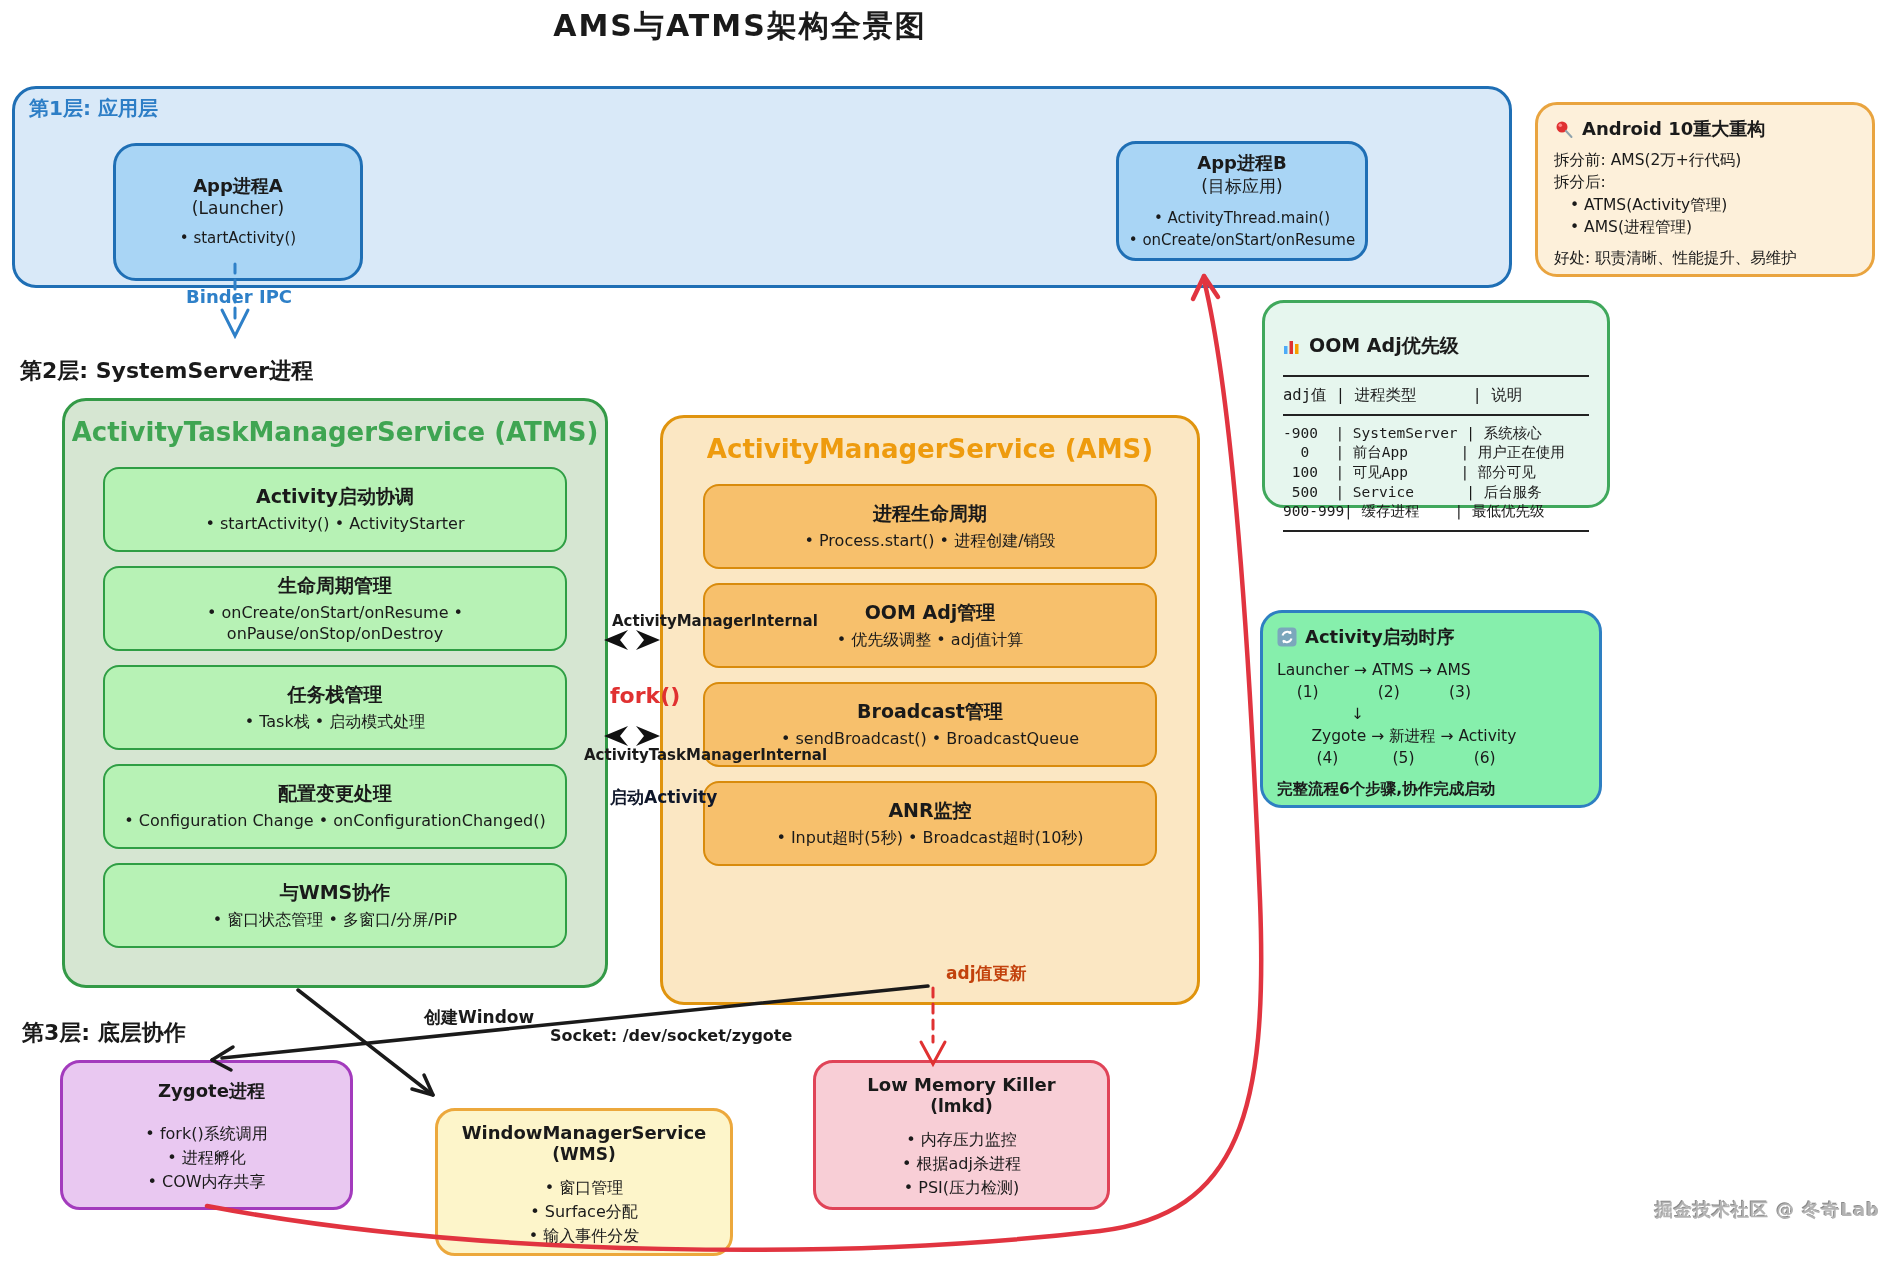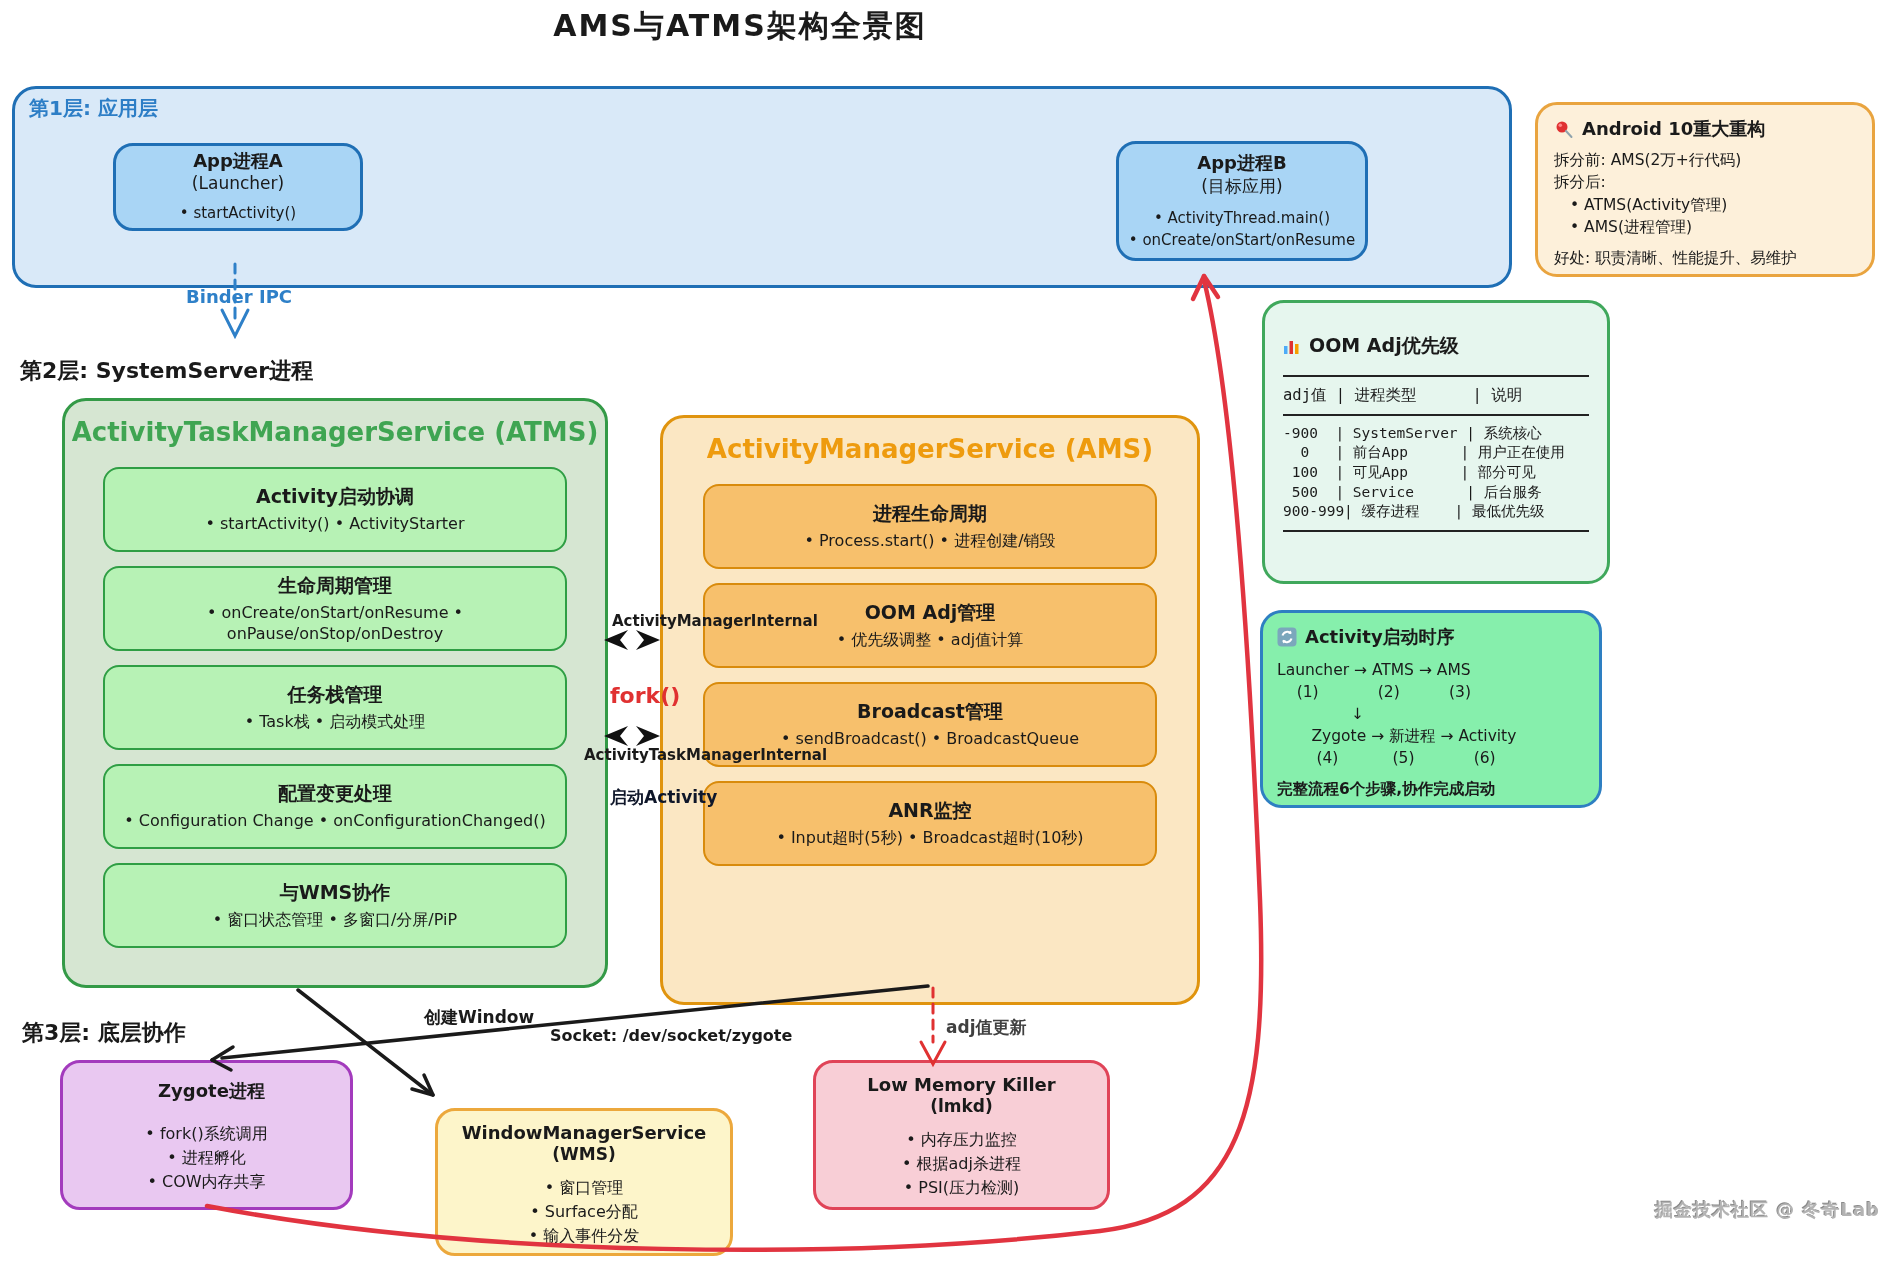--- a/index.html
+++ b/index.html
@@ -10,21 +10,21 @@
   .layer-label{font-size:22px;font-weight:bold;z-index:6;}
   .box{position:absolute;box-sizing:border-box;border-radius:24px;z-index:2;}
   
   .layer1{left:12px;top:86px;width:1500px;height:202px;background:#d9e9f8;border:3px solid #1f6fb5;}
   .layer1-label{left:14px;top:6px;font-size:20px;font-weight:bold;color:#2d7ec6;}
   .appbox{position:absolute;box-sizing:border-box;background:#a9d5f5;border:3px solid #1f6fb5;border-radius:20px;
           display:flex;flex-direction:column;align-items:center;justify-content:center;text-align:center;}
   .appbox .t{font-size:18px;font-weight:bold;}
   .appbox .s{font-size:17px;margin-bottom:10px;}
   .appbox .b{font-size:15px;line-height:1.45;}
-  .appA{left:98px;top:54px;width:250px;height:88px;}
+  .appA{left:98px;top:54px;width:250px;height:138px;border-radius:23px;}
   .appB{left:1101px;top:52px;width:252px;height:120px;}
   .binder-label{left:186px;top:286px;font-size:18px;font-weight:bold;color:#2e80c8;z-index:6;}
   
   .panel{position:absolute;box-sizing:border-box;border-radius:24px;z-index:2;}
   .panel-title{position:absolute;top:16px;left:0;right:0;text-align:center;font-size:26px;font-weight:bold;}
   .atms{left:62px;top:398px;width:546px;height:590px;background:#d6e6d2;border:3px solid #349a47;}
   .atms .panel-title{color:#3fa552;}
   .ams{left:660px;top:398px;width:540px;height:590px;background:#fbe7c3;border:3px solid #e0940e;margin-top:17px;}
   .ams .panel-title{color:#ee9b0e;}
   .cards{position:absolute;left:38px;right:38px;top:66px;display:flex;flex-direction:column;gap:14px;}
@@ -48,25 +48,25 @@
   .l3box .s{font-size:17px;font-weight:bold;margin-bottom:12px;}
   .l3box .b{font-size:16px;line-height:1.5;}
   .zygote{left:60px;top:1060px;width:293px;height:150px;background:#e9c8f1;border:3px solid #a33bbd;padding-top:16px;}
   .wms{left:435px;top:1108px;width:298px;height:148px;background:#fdf5ca;border:3px solid #eca83c;padding-top:10px;}
   .lmk{left:813px;top:1060px;width:297px;height:150px;background:#f8ced6;border:3px solid #e04458;padding-top:10px;}
   .zygote .t{margin-bottom:20px;margin-left:10px;}
   
   .edge-label{z-index:6;font-size:17px;font-weight:bold;}
   .lbl-window{left:424px;top:1006px;}
   .lbl-socket{left:550px;top:1026px;font-size:16px;}
-  .lbl-adj{left:946px;top:1016px;color:#404040;}
+  .lbl-adj{left:946px;top:962px;color:#c2410c;}
   
   .note{position:absolute;box-sizing:border-box;border-radius:22px;z-index:2;}
   .note-a10{left:1535px;top:102px;width:340px;height:175px;background:#fdf0da;border:3px solid #e9a43f;padding:12px 16px;}
-  .note-oom{left:1262px;top:300px;width:348px;height:284px;background:#e6f6ee;border:3px solid #40a85c;padding:30px 18px 0;}
+  .note-oom{left:1262px;top:300px;width:348px;height:208px;background:#e6f6ee;border:3px solid #40a85c;padding:30px 18px 0;}
   .note-seq{left:1260px;top:610px;width:342px;height:198px;background:#86efac;border:3px solid #2e7fc2;padding:12px 14px;}
   .note-title{display:flex;align-items:center;gap:8px;font-size:18px;font-weight:bold;}
   .note-line{font-size:15.5px;line-height:1.45;}
   .note-bullet{font-size:15.5px;line-height:1.45;padding-left:16px;}
   .note-a10 .gap{height:8px;}
   .hr{border-top:2px solid #222;margin:8px 0;}
   .mono{font-family:"DejaVu Sans Mono","Liberation Mono",monospace;}
   .oom-row{font-size:14.5px;line-height:1.35;white-space:pre;}
   .seq-line{font-size:15.5px;line-height:1.42;white-space:pre;}
   .seq-foot{font-size:15.5px;font-weight:bold;margin-top:10px;}

